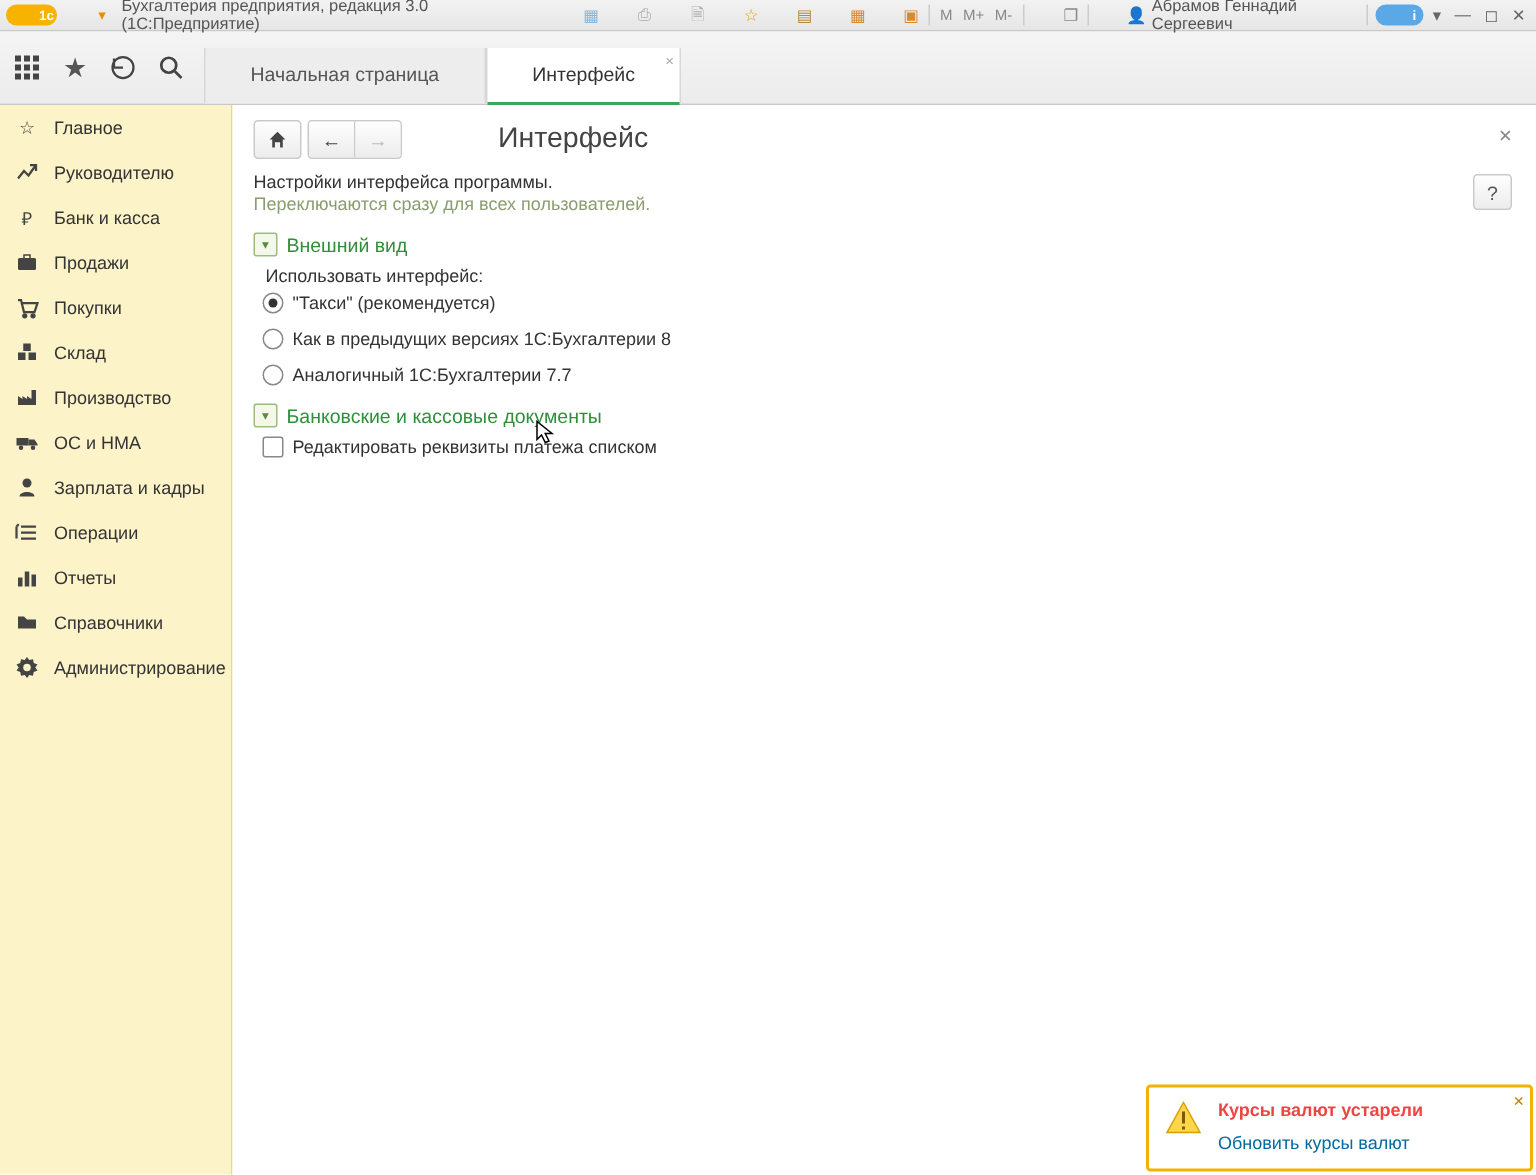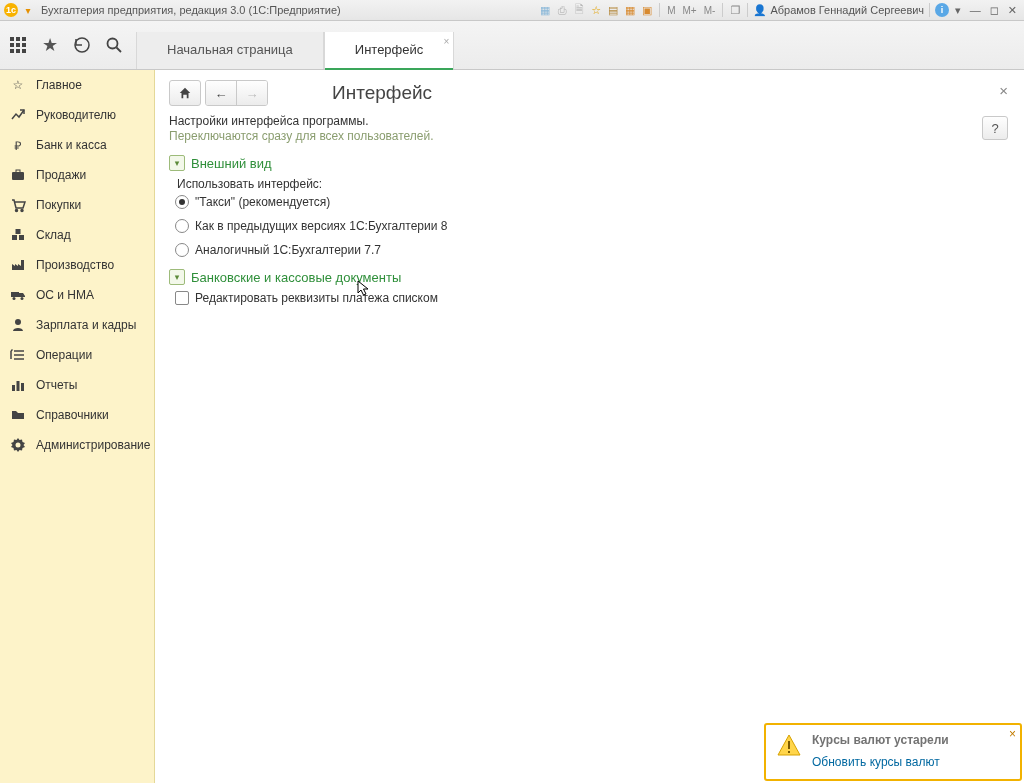--- a/index.html
+++ b/index.html
@@ -18,21 +18,21 @@
     height: 20px;
     background: linear-gradient(#f2f2f2,#e6e6e6);
     border-bottom: 1px solid #c8c8c8;
     display: flex;
     align-items: center;
     padding: 0 4px;
     font-size: 11px;
     color: #555;
   }
   .titlebar .left-icons { display:flex; align-items:center; gap:3px; }
-  .tb-icon { width:14px; height:14px; display:inline-flex; align-items:center; justify-content:center; border-radius:2px; }
+  .tb-icon { width:14px; height:14px; display:inline-flex; align-items:center; justify-content:center; border-radius:2px;padding-left:20px; }
   .tb-yellow { background:#f8b200; color:#fff; font-weight:bold; font-size:9px; border-radius:7px; }
   .tb-down { color:#e69000; font-size:10px; }
   .titlebar .title { margin-left:6px; }
   .titlebar .spacer { flex:1; }
   .titlebar .right-icons { display:flex; align-items:center; gap:3px; }
   .tb-sep { width:1px; height:14px; background:#ccc; margin:0 2px; }
   .tb-tiny { font-size:10px; color:#888; padding:0 2px; }
   .tb-user { font-size:11px; color:#555; cursor:default; }
   .tb-info { background:#5aa8e6; color:#fff; border-radius:7px; font-size:9px; font-weight:bold; }
   .tb-win { color:#666; font-size:11px; padding:0 3px; }
@@ -195,21 +195,21 @@
     background:#fff;
     border-radius:3px;
     padding:8px 10px 10px 10px;
   }
   .notify-close { position:absolute; right:4px; top:2px; color:#c27c00; font-size:12px; cursor:pointer;}
   .notify-row { display:flex; align-items:flex-start; gap:10px; }
   .notify-icon {
     width:26px; height:26px;
     display:flex; align-items:center; justify-content:center;
   }
-  .notify-title { font-weight:bold; color:#737373; font-size:12px;}
+  .notify-title { font-weight:bold; color:#ef4444; font-size:12px;}
   .notify-link { color:#0369a1; margin-top:8px; display:block; font-size:12px; text-decoration:none;}
 
 </style>
 </head>
 <body>
 
 <div class="titlebar">
   <div class="left-icons">
     <span class="tb-icon tb-yellow">1c</span>
     <span class="tb-icon tb-down">▾</span>

